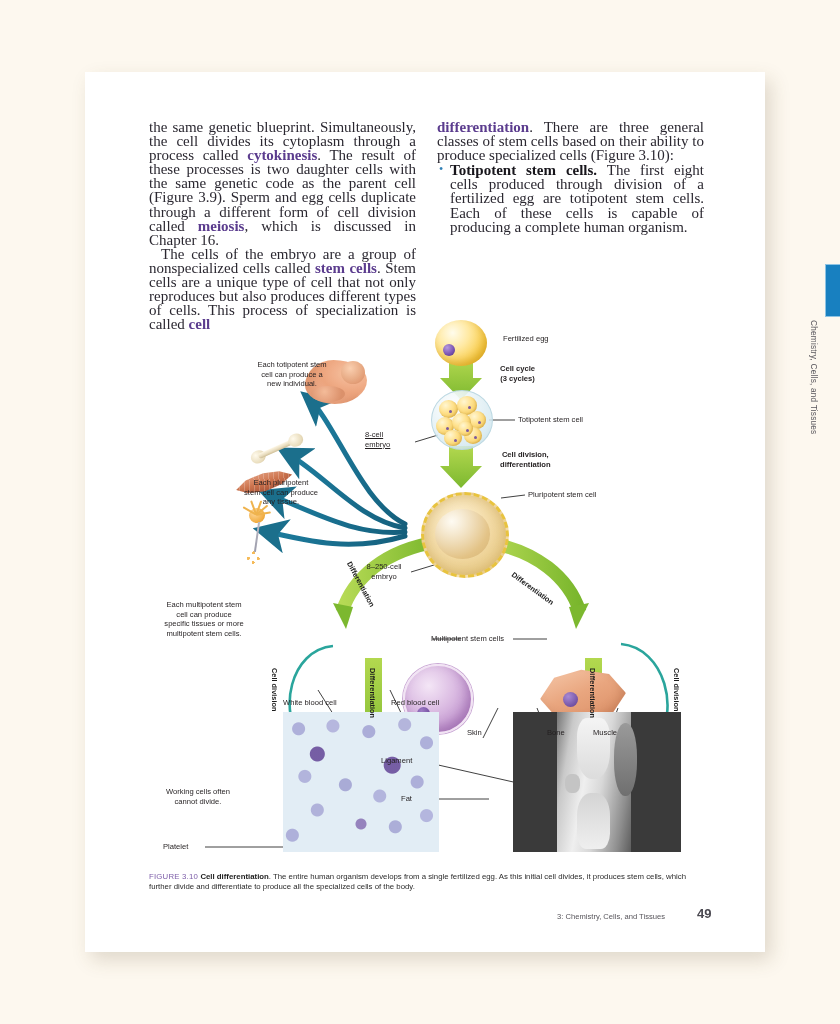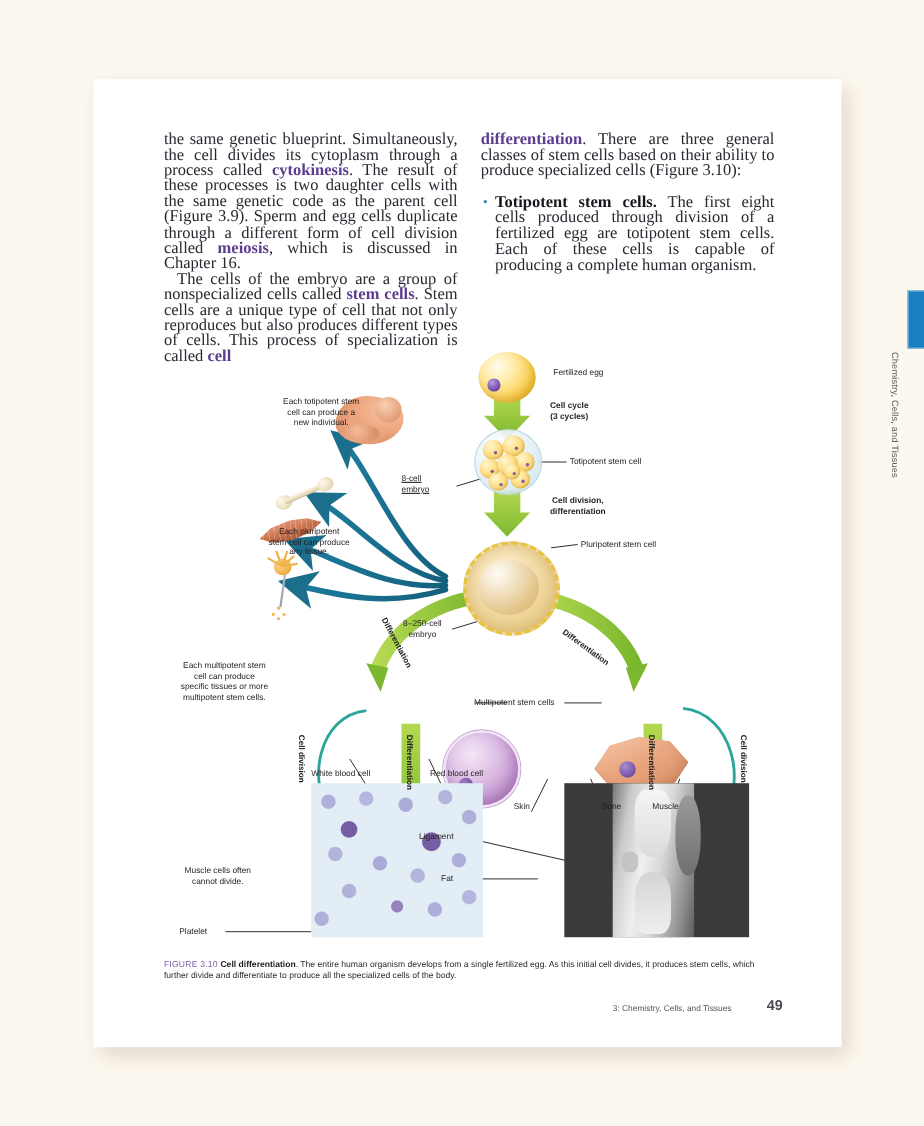--- a/index.html
+++ b/index.html
@@ -42,21 +42,21 @@
   .col.right { left: 352px; top: 48px; }
   .col p { margin: 0; text-indent: 0; }
   .col p + p { text-indent: 12px; }
   .term { font-weight: bold; color: #5b3c8e; }
   ul.bullets {
     margin: 0; padding: 0; list-style: none;
   }
   ul.bullets li {
     position: relative;
     padding-left: 13px;
-    margin-top: 15px;
+    margin-top: 1px;
     text-align: justify;
   }
   ul.bullets li::before {
     content: "\2022";
     position: absolute;
     left: 2px; top: -1px;
     color: #2f7fb5;
     font-size: 12px;
   }
   .runin { font-weight: bold; color: #17151b; }
@@ -540,21 +540,21 @@
 
     <div class="fig-label" style="left:140px; top:406px; width:112px;">Each pluripotent
 stem cell can produce
 any tissue.</div>
 
     <div class="fig-label" style="left:60px; top:528px; width:118px;">Each multipotent stem
 cell can produce
 specific tissues or more
 multipotent stem cells.</div>
 
-    <div class="fig-label" style="left:58px; top:715px; width:110px;">Muscle cells often
+    <div class="fig-label" style="left:58px; top:715px; width:110px;">Working cells often
 cannot divide.</div>
 
     <div class="fig-label" style="left:418px; top:262px;">Fertilized egg</div>
 
     <div class="fig-label b" style="left:415px; top:292px;">Cell cycle
 (3 cycles)</div>
 
     <div class="fig-label" style="left:433px; top:343px;">Totipotent stem cell</div>
 
     <div class="fig-label" style="left:280px; top:358px; width:40px; text-align:left;text-decoration:underline;">8-cell

